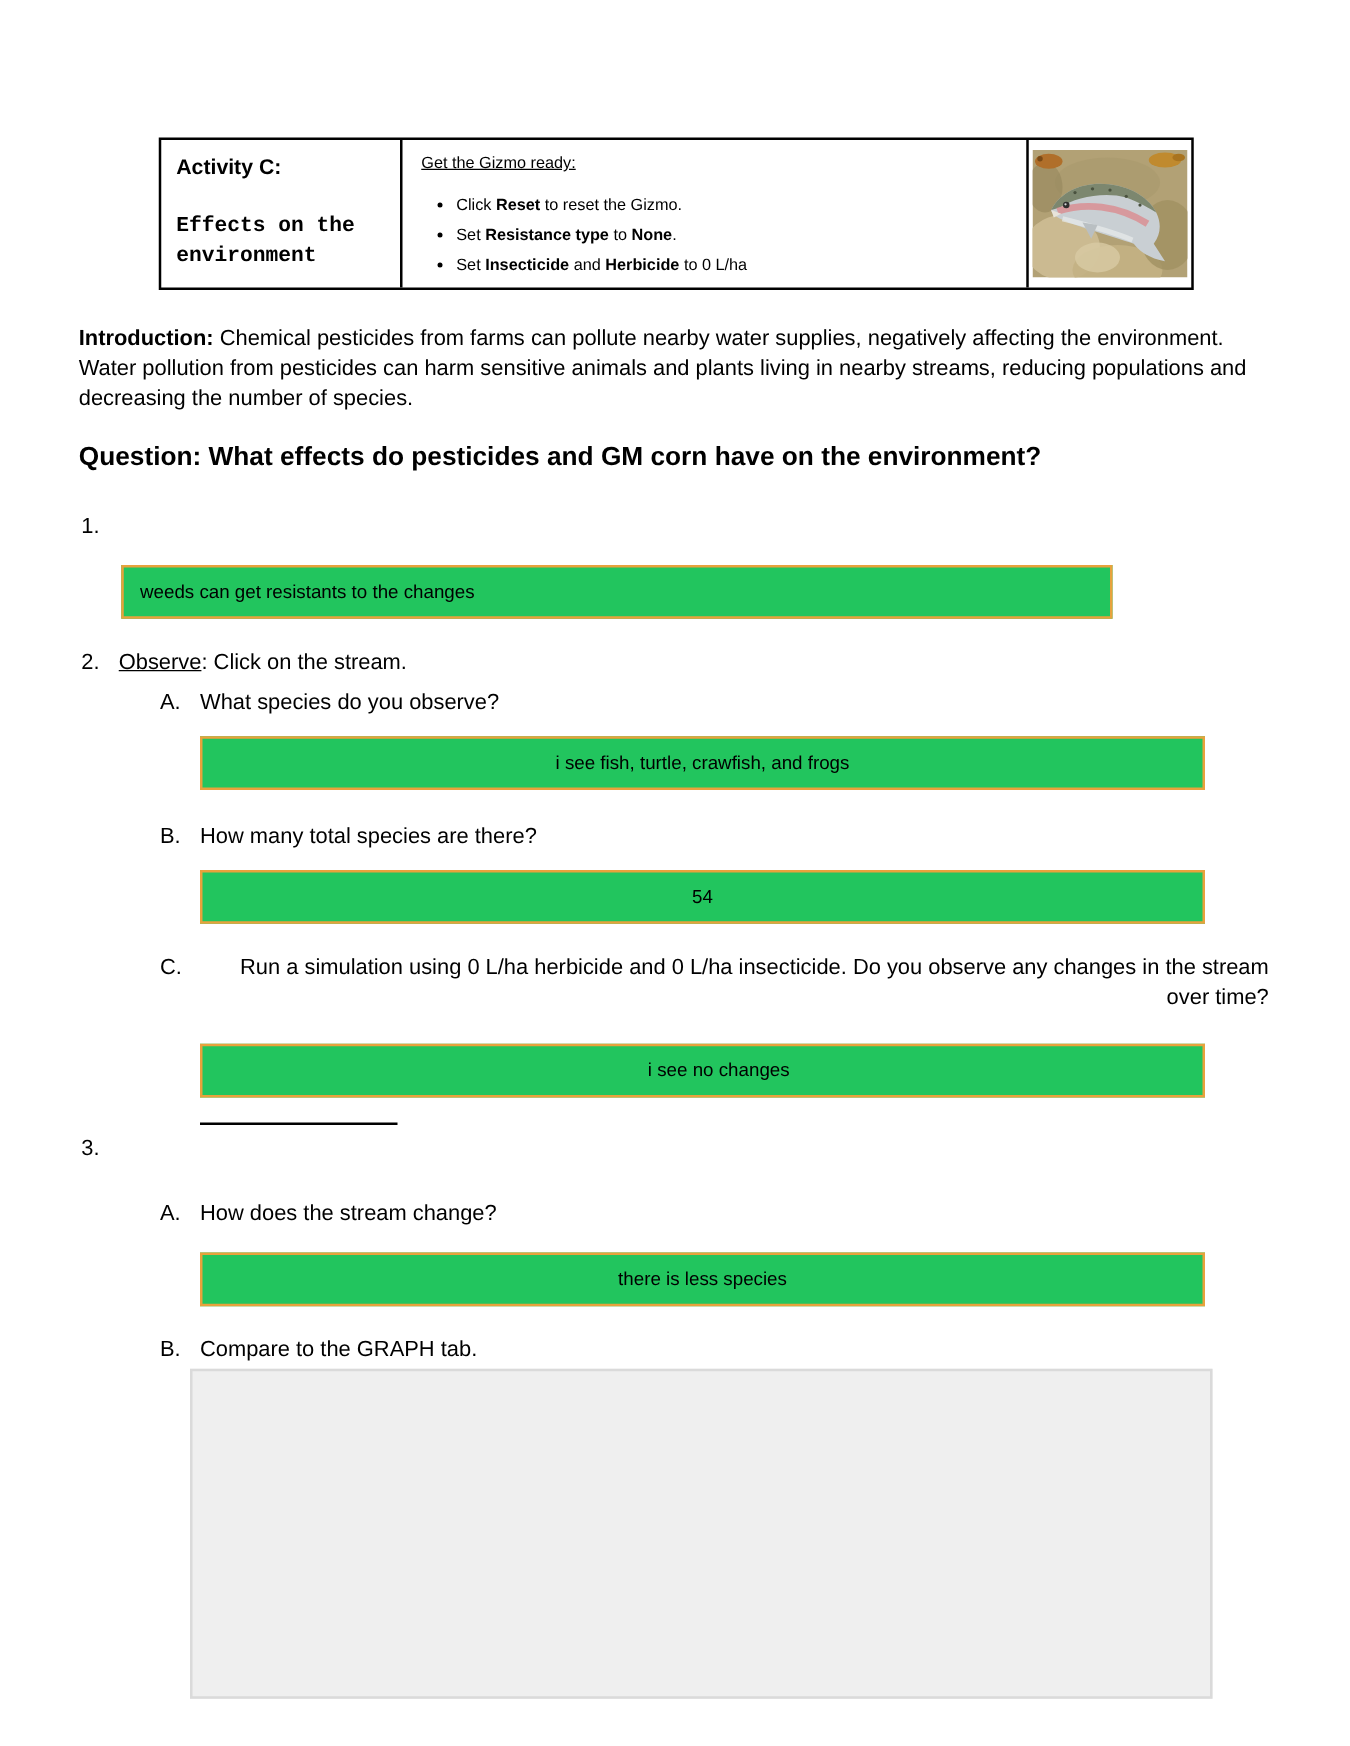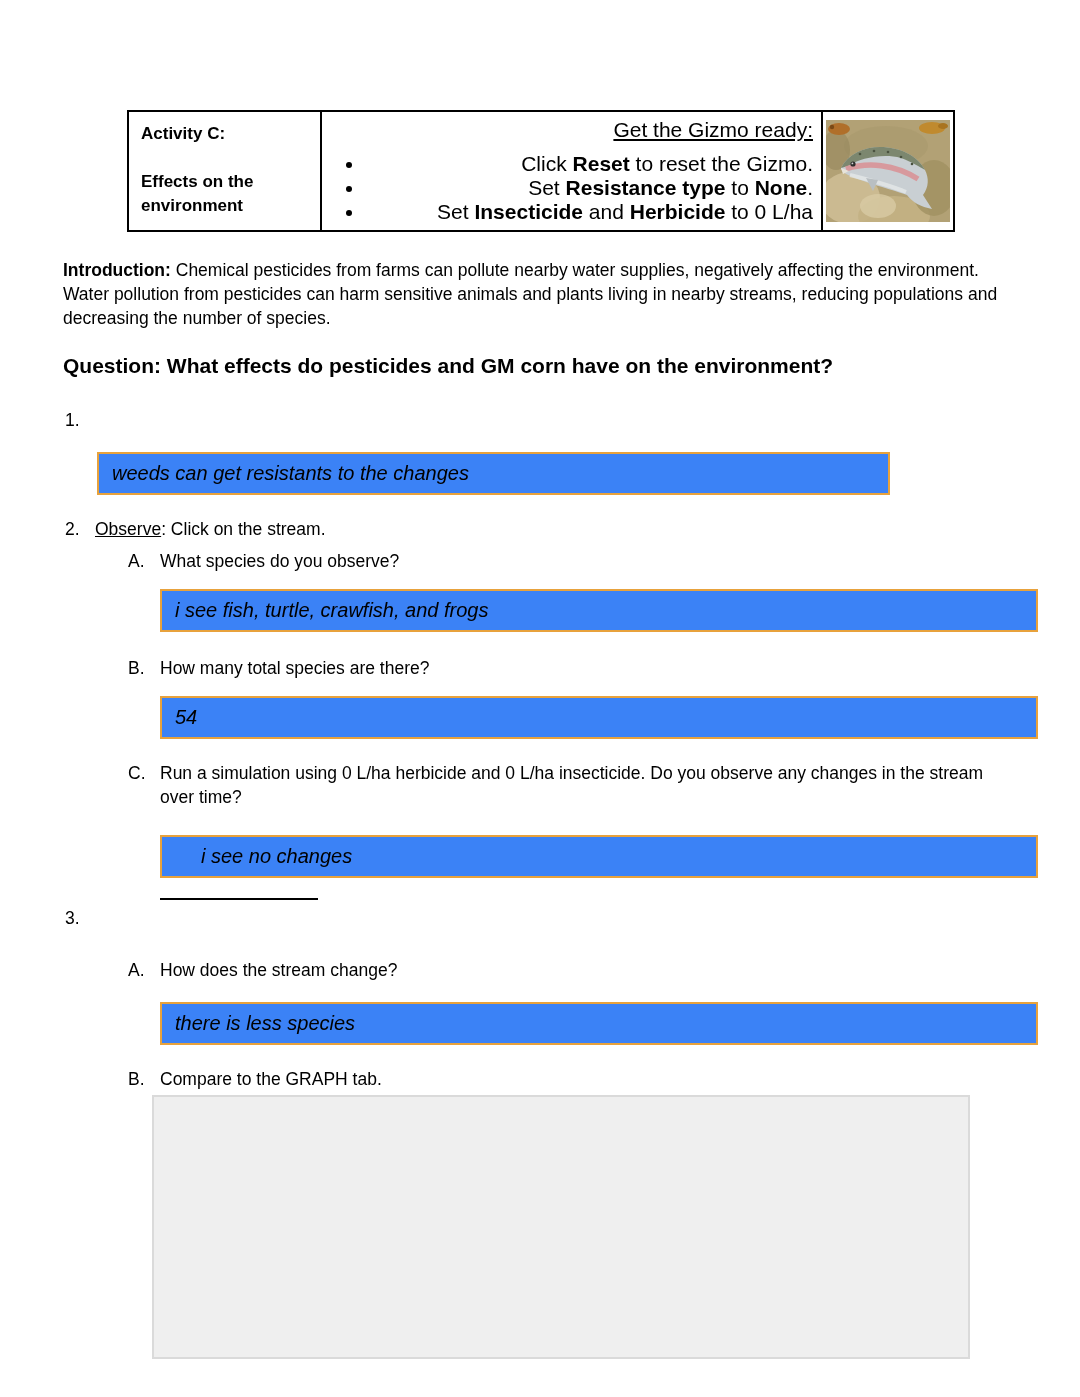--- a/index.html
+++ b/index.html
@@ -24,28 +24,27 @@
     align-items: stretch;
   }
   .cell-title {
     width: 193px;
     border-right: 2px solid #000;
     padding: 10px 0 8px 12px;
     font-weight: bold;
     font-size: 17px;
     line-height: 24px;
   }
-  .cell-title .title-line2 { margin-top: 24px; }
+  .cell-title .title-line2 { margin-top: 24px; font-family: Liberation Mono, monospace; }
   .cell-steps {
     flex: 1;
     border-right: 2px solid #000;
     padding: 6px 8px 6px 15px;
-    font-size: 21px;
-    line-height: 24px;
-    text-align: right;
+    font-size: 13px;
+    line-height: 24px;
   }
   .ready-header { text-decoration: underline; }
   .cell-steps ul { margin: 10px 0 0 28px; padding: 0; }
   .cell-steps li { margin: 0 0 0 0; line-height: 24px; }
   .cell-photo {
     width: 130px;
     padding: 3px;
     display: flex; align-items: center; justify-content: center;
   }
   .cell-photo svg { width: 124px; height: 102px; display: block; }
@@ -73,35 +72,34 @@
   }
   .item .num { width: 30px; flex-shrink: 0; }
   .item .ititle { text-decoration: underline; }
   .sub {
     display: flex;
     margin-left: 128px;
     font-size: 17.5px;
     line-height: 24px;
   }
   .sub .letter { width: 32px; flex-shrink: 0; }
-  .sub .stext { max-width: 855px; }
+  .sub .stext { max-width: 855px; text-align: right; }
 
   
   .answer-box {
     border: 2px solid var(--answer-border, #E8A23C);
     height: 43px;
     display: flex;
     align-items: center;
     padding: 0 13px;
-    font-size: 20px;
-    background: #3b82f6;
-    font-style: italic;
+    font-size: 15px;
+    background: #22c55e;
   }
   .ab-l1 { margin-left: 97px;  width: 793px; }
-  .ab-l2 { margin-left: 160px; width: 878px; }
+  .ab-l2 { margin-left: 160px; width: 804px; justify-content: center; }
 
   .mt30 { margin-top: 30px; }
   .mt28 { margin-top: 28px; }
   .mt26 { margin-top: 26px; padding-left: 39px; }
   .mt24 { margin-top: 24px; }
   .mt22 { margin-top: 22px; }
   .mt20 { margin-top: 20px; }
   .mt16 { margin-top: 16px; }
   .mt8  { margin-top: 8px; }
   .mt6  { margin-top: 6px; }

